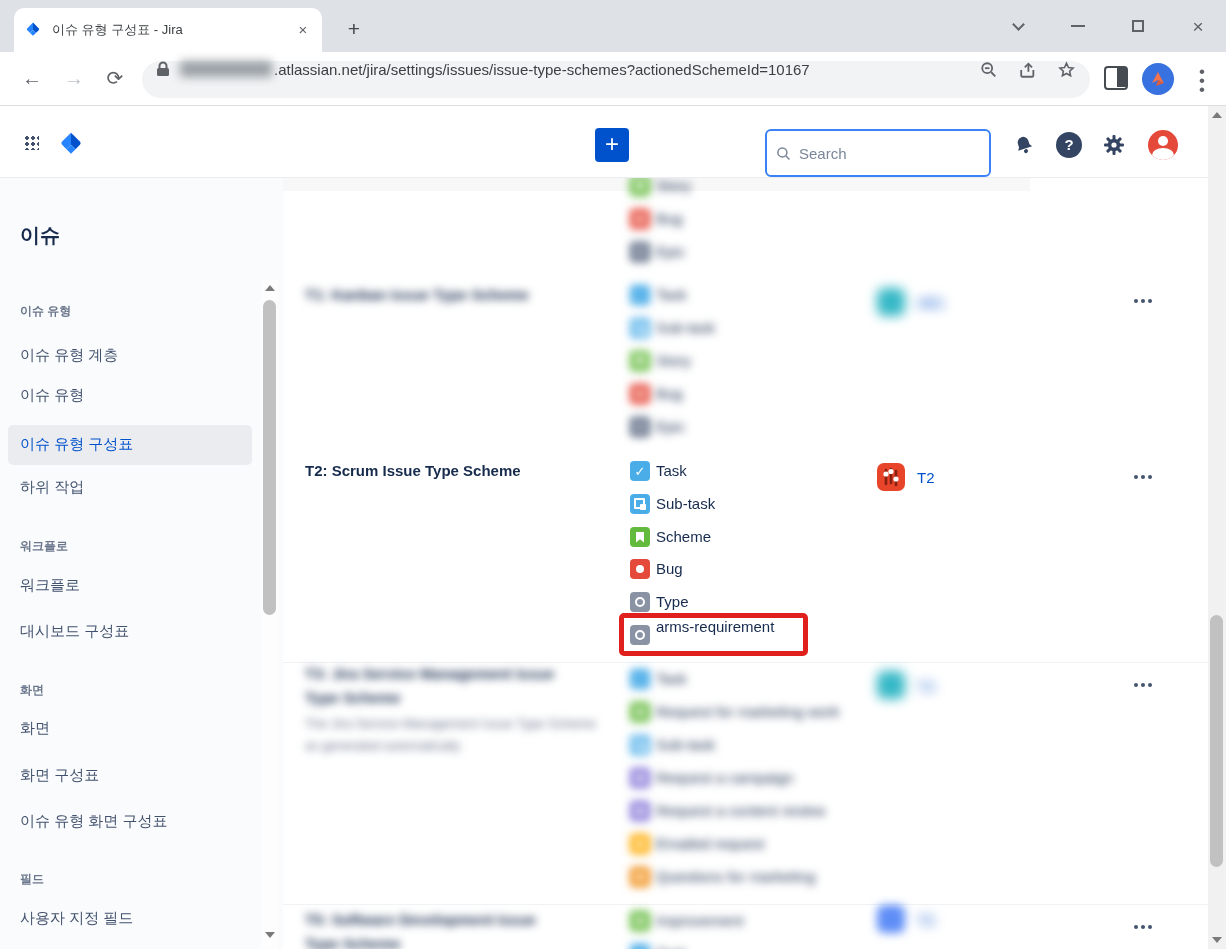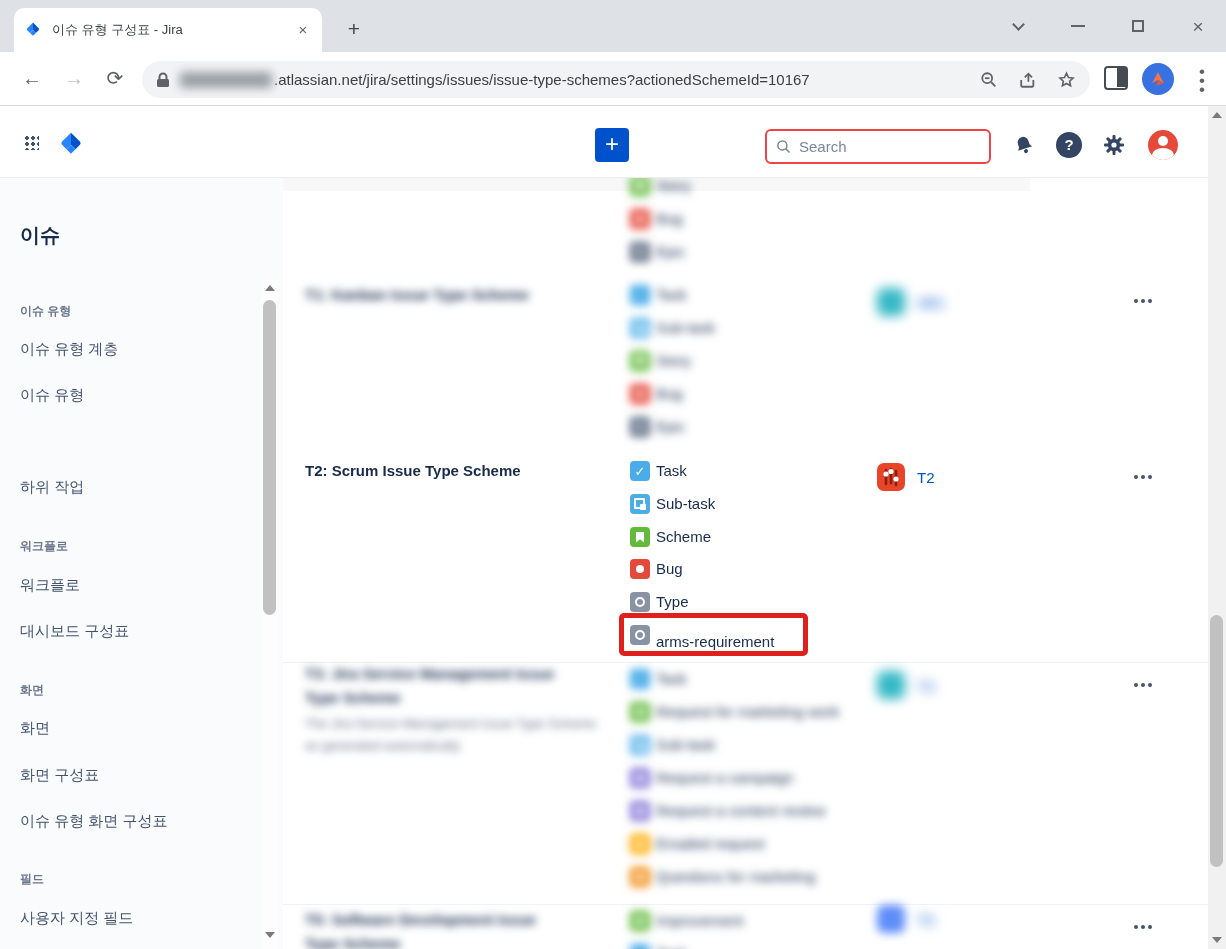--- a/index.html
+++ b/index.html
@@ -15,41 +15,41 @@
   .newtab { position:absolute; left:340px; top:16px; width:28px; height:28px; color:#45494d; font-size:21px; line-height:26px; text-align:center; border-radius:50%; }
   .winctl { position:absolute; top:12px; height:28px; width:30px; display:flex; align-items:center; justify-content:center; color:#5f6368; }
   .chev { width:9px; height:9px; border-right:2px solid #5f6368; border-bottom:2px solid #5f6368; transform:rotate(45deg); margin-top:-4px; }
   .minbar { width:14px; height:2px; background:#5f6368; }
   .maxbox { width:12px; height:12px; border:2px solid #5f6368; }
   .closex { font-size:19px; line-height:19px; }
 
   .toolbar { position:absolute; left:0; top:52px; width:1226px; height:54px; background:#fff; border-bottom:1px solid #dadce0; }
   .navbtn { position:absolute; top:64px; width:28px; height:28px; display:flex; align-items:center; justify-content:center; font-size:20px; color:#5f6368; }
   .navbtn.disabled { color:#bdc1c6; }
-  .addressbar { position:absolute; left:142px; top:61px; width:948px; height:37px; background:#f1f3f4; border-radius:19px; display:flex; align-items:center; padding:0 14px; }
+  .addressbar { position:absolute; left:142px; top:61px; width:948px; height:37px; background:#f1f3f4; border-radius:19px; display:flex; align-items:flex-start; padding:0 14px; }
   .urltext { font-size:15px; color:#3c4043; white-space:nowrap; }
   .blurblock { width:92px; height:16px; background:#9aa0a6; border-radius:3px; filter:blur(5px); margin:0 2px; }
   .abar-icons { margin-left:auto; display:flex; align-items:center; gap:20px; }
   .sidepanel { position:absolute; left:1104px; top:66px; width:24px; height:24px; border:2.5px solid #454b50; border-radius:4px; }
   .sidepanel::after { content:""; position:absolute; right:0; top:0; width:9px; height:19px; background:#454b50; }
   .cprofile { position:absolute; left:1142px; top:63px; width:32px; height:32px; border-radius:50%; background:#3871e0; display:flex; align-items:center; justify-content:center; }
   .kebab { position:absolute; left:1190px; top:64px; width:24px; height:28px; color:#5f6368; font-size:17px; letter-spacing:0; text-align:center; line-height:9px; padding-top:3px; }
   .kebab b { display:block; font-weight:normal; }
 
   
   .jnav { position:absolute; left:0; top:106px; width:1208px; height:72px; background:#fff; border-bottom:1px solid #ebecf0; box-shadow:0 1px 1px rgba(9,30,66,.08); }
   .gridico { position:absolute; left:24px; top:135px; width:15px; height:15px;
     background-image:radial-gradient(circle, #42526e 1.9px, transparent 2px);
     background-size:6px 6px; }
   .jlogo { position:absolute; left:58px; top:131px; }
   .jmenus { position:absolute; left:110px; top:106px; height:72px; display:flex; align-items:center; gap:30px; }
   .jmenu { display:flex; align-items:center; gap:7px; font-size:15px; color:#42526e; }
   .mchev { width:7px; height:7px; border-right:2px solid #42526e; border-bottom:2px solid #42526e; transform:rotate(45deg) translate(-1px,-1px); }
   .createbtn { position:absolute; left:595px; top:128px; width:34px; height:34px; background:#0052cc; border-radius:4px; color:#fff; font-size:24px; line-height:32px; text-align:center; }
-  .jsearch { position:absolute; left:765px; top:129px; width:226px; height:35px; border:2px solid #ef4444; border-radius:6px; background:#fff; display:flex; align-items:center; padding:0 9px; gap:8px; }
+  .jsearch { position:absolute; left:765px; top:129px; width:226px; height:48px; border:2px solid #3b82f6; border-radius:6px; background:#fff; display:flex; align-items:center; padding:0 9px; gap:8px; }
   .jsearch input { border:none; outline:none; font-size:15px; color:#344563; width:160px; background:transparent; font-family:inherit; }
   .jsearch input::placeholder { color:#7a869a; }
   .jico { position:absolute; top:131px; width:28px; height:28px; display:flex; align-items:center; justify-content:center; }
   .helpcirc { width:26px; height:26px; border-radius:50%; background:#344563; color:#fff; font-size:15px; font-weight:bold; text-align:center; line-height:26px; }
   .javatar { position:absolute; left:1148px; top:130px; width:30px; height:30px; border-radius:50%; background:#e5493a; overflow:hidden; }
   .javatar::before { content:""; position:absolute; left:10px; top:6px; width:10px; height:10px; border-radius:50%; background:#fff; }
   .javatar::after { content:""; position:absolute; left:4px; top:18px; width:22px; height:14px; border-radius:50%; background:#fff; }
 
   
   .sidebar { position:absolute; left:0; top:178px; width:283px; height:771px; background:#fafbfc; }
@@ -196,22 +196,25 @@
       </g>
       <circle cx="12" cy="12" r="2.6" fill="#fff"></circle>
     </svg>
   </div>
   <div class="javatar"></div>
 
   <div class="sidebar">
     <div class="sb-title">이슈</div>
 
     <div class="sb-label" style="top:125px">이슈 유형</div>
-    <div class="sb-item" style="top:162px">이슈 유형 계층</div>
+    <div class="sb-item" style="top:168px">이슈 유형 계층</div>
     <div class="sb-item" style="top:208px">이슈 유형</div>
+    <div class="sb-pill">
+      <span>이슈 유형 구성표</span>
+    </div>
     <div class="sb-item" style="top:300px">하위 작업</div>
 
     <div class="sb-label" style="top:360px">워크플로</div>
     <div class="sb-item" style="top:398px">워크플로</div>
     <div class="sb-item" style="top:444px">대시보드 구성표</div>
 
     <div class="sb-label" style="top:504px">화면</div>
     <div class="sb-item" style="top:541px">화면</div>
     <div class="sb-item" style="top:588px">화면 구성표</div>
     <div class="sb-item" style="top:634px">이슈 유형 화면 구성표</div>
@@ -293,21 +296,21 @@
           <div class="g-dotr"></div>
         </div>
       <div class="itlabel" style="top:381px">Bug</div>
       <div class="itico c-gray" style="top:414px">
           <div class="g-ring"></div>
         </div>
       <div class="itlabel" style="top:414px">Type</div>
       <div class="itico c-gray" style="top:447px">
           <div class="g-ring"></div>
         </div>
-      <div class="itlabel" style="top:454px">arms-requirement</div>
+      <div class="itlabel" style="top:439px">arms-requirement</div>
       <div class="hlbox"></div>
       <div class="pavatar" style="top:285px;background:#e8442a">
         <svg width="28" height="28" viewBox="0 0 28 28">
           <g stroke="#872010" stroke-width="2.6" stroke-linecap="round">
             <line x1="9" y1="7" x2="9" y2="21"></line>
               <line x1="14" y1="6" x2="14" y2="20"></line>
               <line x1="19" y1="8" x2="19" y2="22"></line>
           </g>
           <circle cx="9" cy="11" r="2.6" fill="#fff"></circle>
             <circle cx="14" cy="8.5" r="2.6" fill="#fff"></circle>

